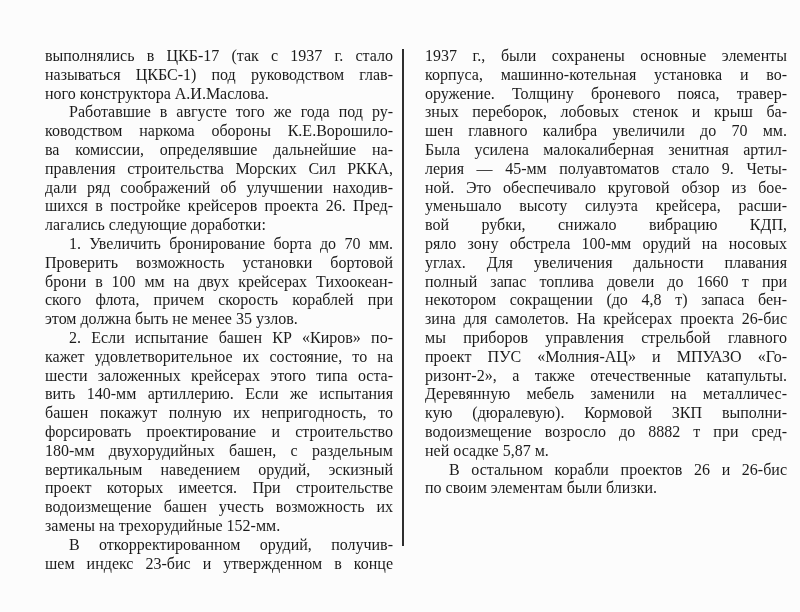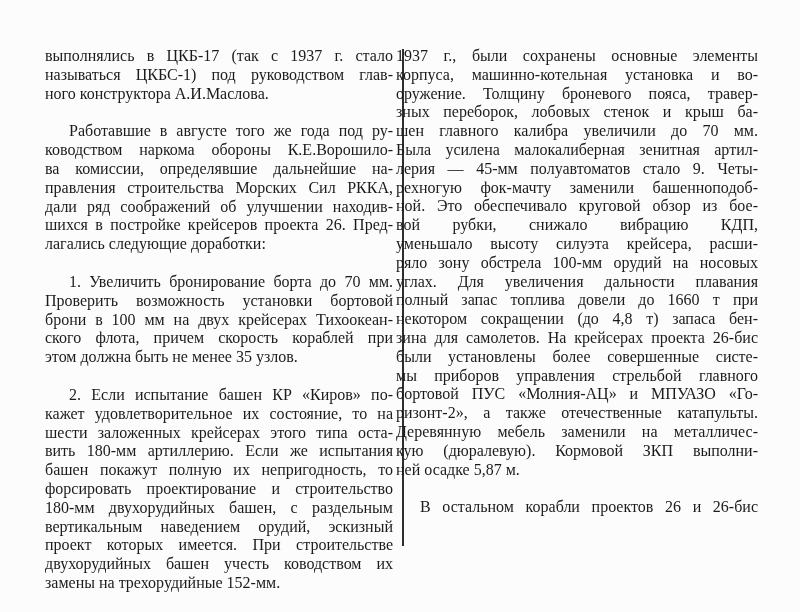--- a/index.html
+++ b/index.html
@@ -22,21 +22,21 @@
   }
   .col {
     position: absolute;
     top: 47px;
   }
   .col-left {
     left: 45px;
     width: 348px;
   }
   .col-right {
-    left: 396px;
+    left: 425px;
     width: 362px;
   }
   .divider {
     position: absolute;
     left: 402px;
     top: 49px;
     width: 2px;
     height: 497px;
     background: #2e2e2e;
   }
@@ -46,21 +46,20 @@
     font-size: 16px;
     text-align: justify;
     text-align-last: justify;
     overflow: hidden;
   }
   .line.para-end {
     text-align-last: left;
   }
   .line.indent {
     text-indent: 24px;
-    margin-top: 19px;
   }
 </style>
 </head>
 <body style="background: rgb(252, 252, 252);">
 
 <div class="page" style="background: rgb(252, 252, 252); color: rgb(27, 27, 27);">
   <div class="col col-left">
       <div class="line">выполнялись в ЦКБ-17 (так с 1937 г. стало</div>
       <div class="line">называться ЦКБС-1) под руководством глав-</div>
       <div class="line para-end">ного конструктора А.И.Маслова.</div>
@@ -72,51 +71,51 @@
       <div class="line">шихся в постройке крейсеров проекта 26. Пред-</div>
       <div class="line para-end">лагались следующие доработки:</div>
       <div class="line indent">1. Увеличить бронирование борта до 70 мм.</div>
       <div class="line">Проверить возможность установки бортовой</div>
       <div class="line">брони в 100 мм на двух крейсерах Тихоокеан-</div>
       <div class="line">ского флота, причем скорость кораблей при</div>
       <div class="line para-end">этом должна быть не менее 35 узлов.</div>
       <div class="line indent">2. Если испытание башен КР «Киров» по-</div>
       <div class="line">кажет удовлетворительное их состояние, то на</div>
       <div class="line">шести заложенных крейсерах этого типа оста-</div>
-      <div class="line">вить 180-мм артиллерию. Если же испытания</div>
+      <div class="line">вить 140-мм артиллерию. Если же испытания</div>
       <div class="line">башен покажут полную их непригодность, то</div>
       <div class="line">форсировать проектирование и строительство</div>
       <div class="line">180-мм двухорудийных башен, с раздельным</div>
       <div class="line">вертикальным наведением орудий, эскизный</div>
       <div class="line">проект которых имеется. При строительстве</div>
-      <div class="line">двухорудийных башен учесть ководством их</div>
+      <div class="line">водоизмещение башен учесть возможность их</div>
       <div class="line para-end">замены на трехорудийные 152-мм.</div>
       <div class="line indent">В откорректированном орудий, получив-</div>
       <div class="line">шем индекс 23-бис и утвержденном в конце</div>
     </div>
   <div class="divider" style="background: rgb(46, 46, 46);"></div>
   <div class="col col-right">
       <div class="line">1937 г., были сохранены основные элементы</div>
       <div class="line">корпуса, машинно-котельная установка и во-</div>
       <div class="line">оружение. Толщину броневого пояса, травер-</div>
       <div class="line">зных переборок, лобовых стенок и крыш ба-</div>
       <div class="line">шен главного калибра увеличили до 70 мм.</div>
       <div class="line">Была усилена малокалиберная зенитная артил-</div>
       <div class="line">лерия — 45-мм полуавтоматов стало 9. Четы-</div>
-      <div class="line">рехногую фок-мачту заменили башенноподоб-</div>
       <div class="line">ной. Это обеспечивало круговой обзор из бое-</div>
+      <div class="line">уменьшало высоту силуэта крейсера, расши-</div>
       <div class="line">вой рубки, снижало вибрацию КДП,</div>
-      <div class="line">уменьшало высоту силуэта крейсера, расши-</div>
       <div class="line">ряло зону обстрела 100-мм орудий на носовых</div>
       <div class="line">углах. Для увеличения дальности плавания</div>
       <div class="line">полный запас топлива довели до 1660 т при</div>
       <div class="line">некотором сокращении (до 4,8 т) запаса бен-</div>
       <div class="line">зина для самолетов. На крейсерах проекта 26-бис</div>
-      <div class="line">были установлены более совершенные систе-</div>
       <div class="line">мы приборов управления стрельбой главного</div>
-      <div class="line">бортовой ПУС «Молния-АЦ» и МПУАЗО «Го-</div>
+      <div class="line">проект ПУС «Молния-АЦ» и МПУАЗО «Го-</div>
       <div class="line">ризонт-2», а также отечественные катапульты.</div>
       <div class="line">Деревянную мебель заменили на металличес-</div>
       <div class="line">кую (дюралевую). Кормовой ЗКП выполни-</div>
+      <div class="line">водоизмещение возросло до 8882 т при сред-</div>
       <div class="line para-end">ней осадке 5,87 м.</div>
       <div class="line indent">В остальном корабли проектов 26 и 26-бис</div>
+      <div class="line para-end">по своим элементам были близки.</div>
     </div>
 </div>
 
 </body></html>

